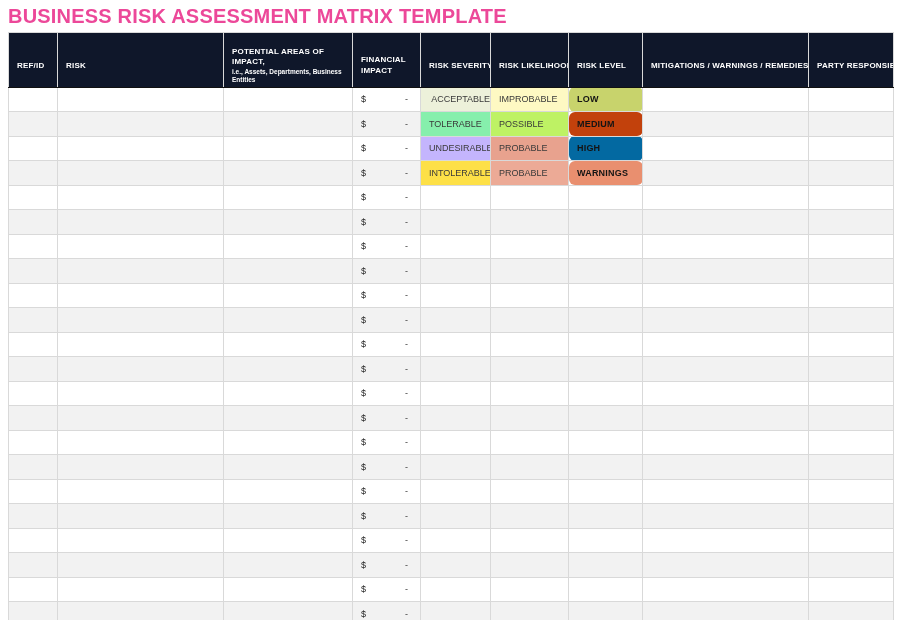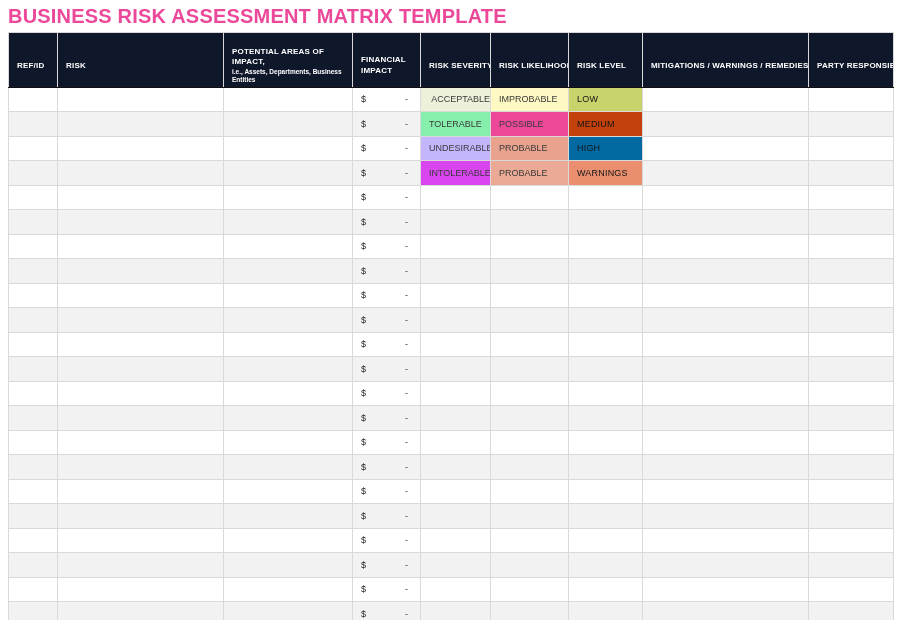--- a/index.html
+++ b/index.html
@@ -76,23 +76,24 @@
     vertical-align: middle;
     white-space: nowrap;
     overflow: hidden;
     background: #ffffff;
   }
   tbody tr.alt td { background: #f2f2f2; }
   td.col-financial-impact { padding-right: 12px; }
   td.col-financial-impact .cur { float: left; color: #262626; }
   td.col-financial-impact .dash { float: right; color: #3a3a3a; }
   td.level-cell {
-    font-weight: normal;
+    font-weight: bold;
     color: #141414;
     letter-spacing: 0.2px;
+    border-radius: 6px;
   }
 </style>
 </head>
 <body>
 
 <div class="page-title">BUSINESS RISK ASSESSMENT MATRIX TEMPLATE</div>
 
 <div class="table-wrap">
   <table>
     <colgroup>
@@ -155,21 +156,21 @@
         </tr>
         <tr class="alt">
           <td class="col-ref-id"></td>
           <td class="col-risk"></td>
           <td class="col-impact-areas"></td>
           <td class="col-financial-impact">
             <span class="cur">$</span>
             <span class="dash">-</span>
           </td>
           <td class="col-risk-severity" style="background: #86efac;">TOLERABLE</td>
-          <td class="col-risk-likelihood" style="background: #ec4899;">POSSIBLE</td>
+          <td class="col-risk-likelihood" style="background: #bef264;">POSSIBLE</td>
           <td class="col-risk-level level-cell" style="background: #c2410c;">MEDIUM</td>
           <td class="col-mitigations"></td>
           <td class="col-party-responsible"></td>
         </tr>
         <tr>
           <td class="col-ref-id"></td>
           <td class="col-risk"></td>
           <td class="col-impact-areas"></td>
           <td class="col-financial-impact">
             <span class="cur">$</span>
@@ -182,21 +183,21 @@
           <td class="col-party-responsible"></td>
         </tr>
         <tr class="alt">
           <td class="col-ref-id"></td>
           <td class="col-risk"></td>
           <td class="col-impact-areas"></td>
           <td class="col-financial-impact">
             <span class="cur">$</span>
             <span class="dash">-</span>
           </td>
-          <td class="col-risk-severity" style="background: #d946ef;">INTOLERABLE</td>
+          <td class="col-risk-severity" style="background: #fde047;">INTOLERABLE</td>
           <td class="col-risk-likelihood" style="background: rgb(236, 170, 150);">PROBABLE</td>
           <td class="col-risk-level level-cell" style="background: rgb(233, 143, 111);">WARNINGS</td>
           <td class="col-mitigations"></td>
           <td class="col-party-responsible"></td>
         </tr>
         <tr>
           <td class="col-ref-id"></td>
           <td class="col-risk"></td>
           <td class="col-impact-areas"></td>
           <td class="col-financial-impact">

